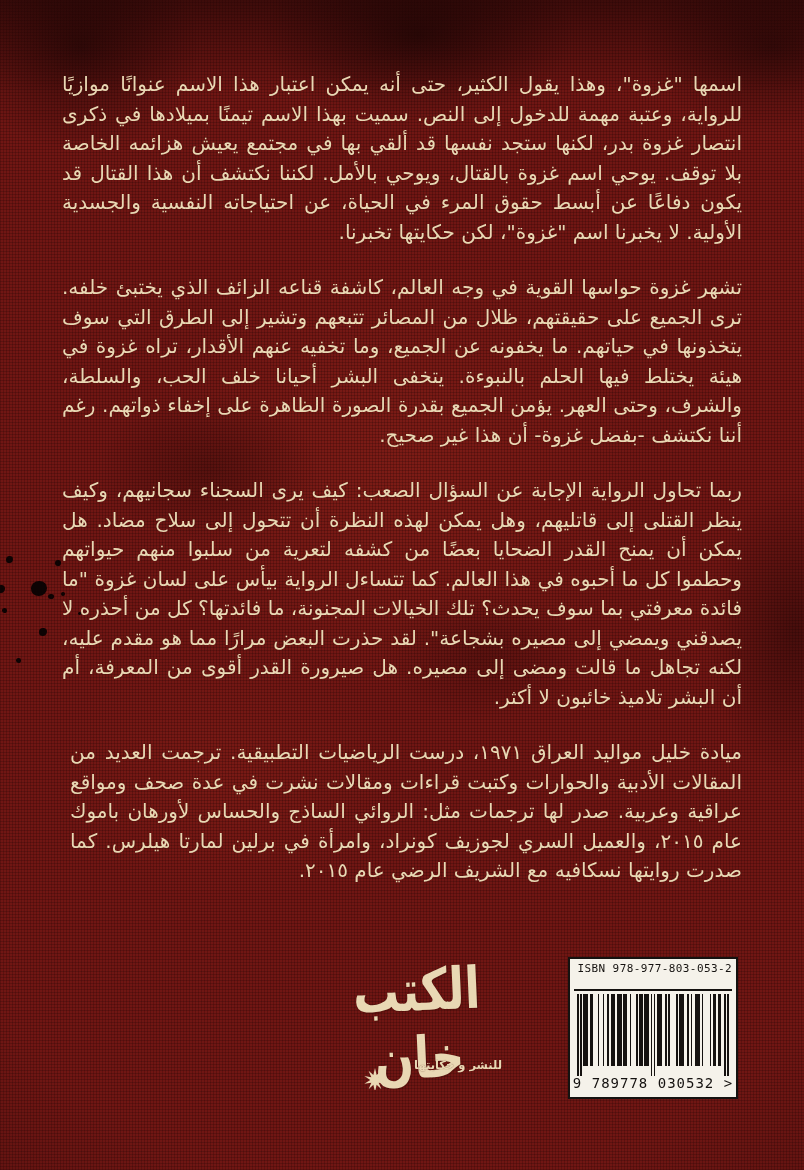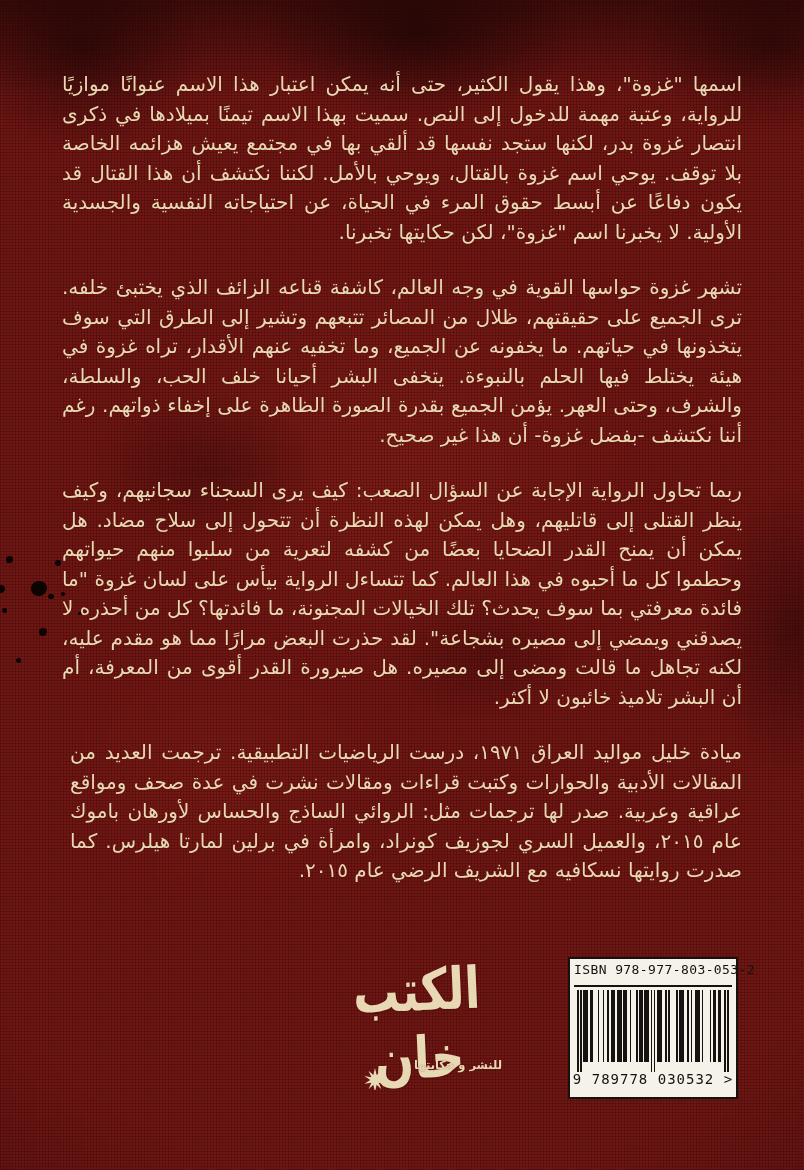--- a/index.html
+++ b/index.html
@@ -71,23 +71,23 @@
   .barcode-box{
     position:absolute;left:568px;top:957px;width:170px;height:142px;
     background:var(--barcode-bg);
     border:2px solid var(--barcode-ink);
     display:flex;flex-direction:column;align-items:center;
     padding:3px 4px 2px 4px;
     color:var(--barcode-ink);
   }
   .isbn-label{
     font-family:"DejaVu Sans Mono",monospace;
-    font-size:13px;letter-spacing:.4px;white-space:nowrap;
+    font-size:11px;letter-spacing:.4px;white-space:nowrap;
     border-bottom:2px solid var(--barcode-ink);
-    width:100%;text-align:right;padding-bottom:8px;
+    width:100%;text-align:right;padding-bottom:14px;
   }
   .bars{width:152px;height:82px;margin-top:3px;}
   .barcode-digits{
     font-family:"DejaVu Sans Mono",monospace;
     font-size:14px;letter-spacing:1px;white-space:nowrap;
     margin-top:-1px;
   }
 </style>
 </head>
 <body>

